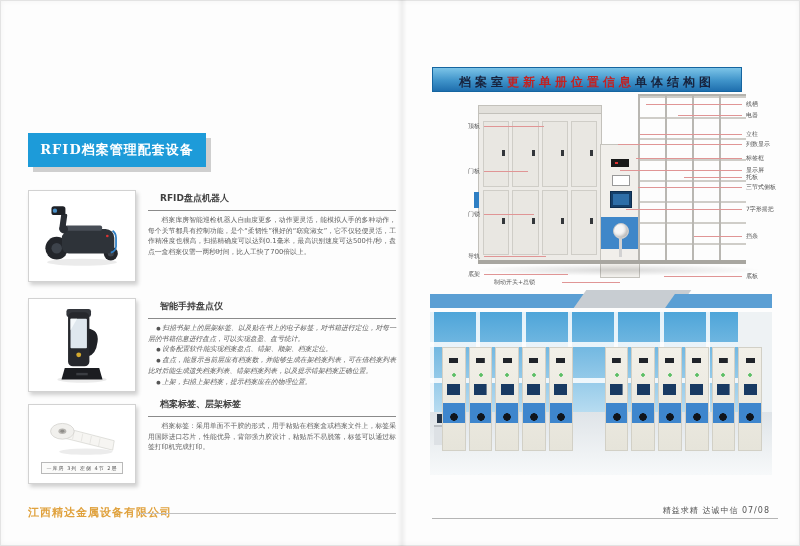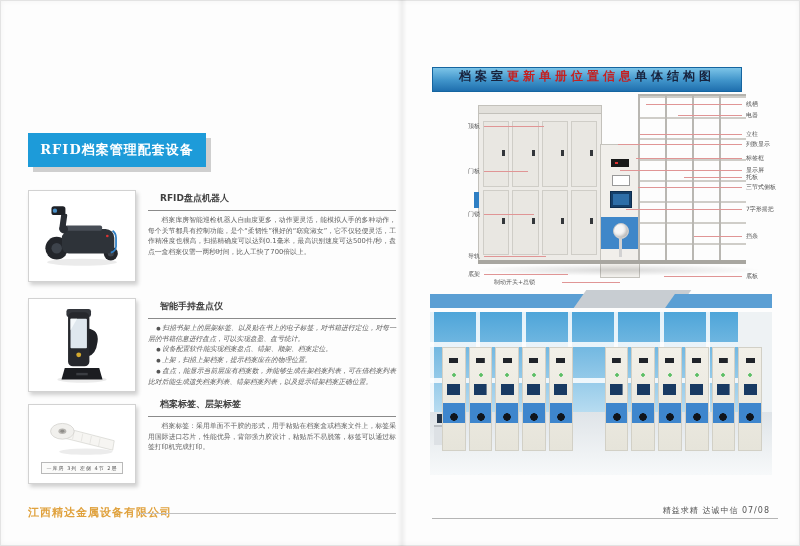--- a/index.html
+++ b/index.html
@@ -27,21 +27,21 @@
   .txt li{font-size:6.8px;line-height:1.58;color:#616161;text-align:justify;text-indent:1.2em;font-style:italic;}
   .txt li::before{content:"● ";font-size:5px;color:#555;}
   .strip{margin-top:4px;border:1px solid #b9b9b9;background:#fbfbfa;color:#555;
          font-size:5px;padding:2px 5px;letter-spacing:1px;white-space:nowrap;}
   .lp-footer{position:absolute;left:28px;top:505px;font-size:11px;font-weight:bold;color:#e0a23e;letter-spacing:1px;}
   .lp-footer-line{position:absolute;left:140px;top:513px;width:256px;height:1px;background:#c0c0c0;}
 
   
   .banner-r{position:absolute;left:432px;top:67px;width:308px;height:23px;
             background:linear-gradient(180deg,#7cc4e8 0%,#3f93c9 55%,#1f6fae 100%);
-            border:1px solid #1565a0;display:flex;align-items:flex-start;justify-content:center;
+            border:1px solid #1565a0;display:flex;align-items:flex-end;justify-content:center;
             font-family:"DejaVu Serif",serif;font-weight:bold;font-size:12px;letter-spacing:4px;}
   .banner-r .bp-dark{color:#17233e;} .banner-r .bp-red{color:#c42020;}
 
   .diagram{position:absolute;left:432px;top:92px;width:368px;height:198px;}
   .cab{position:absolute;left:46px;top:20px;width:122px;height:148px;background:#edebe7;border:1px solid #c3c1bb;}
   .cab::before{content:"";position:absolute;left:-1px;right:-1px;top:-8px;height:7px;background:#e2e0db;border:1px solid #c3c1bb;}
   .doors{position:absolute;left:4px;right:4px;top:8px;bottom:6px;display:grid;
          grid-template-columns:repeat(4,1fr);grid-template-rows:repeat(2,1fr);gap:3px;}
   .door{background:#e9e7e2;border:1px solid #cfcdc7;position:relative;}
   .door::after{content:"";position:absolute;right:3px;top:44%;width:3px;height:6px;background:#33363a;}
@@ -152,22 +152,22 @@
       <rect x="31" y="18" width="20" height="36" rx="1" fill="#dfe7ee"></rect>
       <path d="M31 18 l8 0 l-8 14 z" fill="#f5f9fc"></path>
       <circle cx="41" cy="62" r="3" fill="#d4a92f"></circle>
     </svg>
   </div>
   <div class="txt t2">
     <div class="sec-title">智能手持盘点仪</div>
     <ul>
       <li>扫描书架上的层架标签、以及贴在书上的电子标签，对书籍进行定位，对每一层的书籍信息进行盘点，可以实现盘盈、盘亏统计。</li>
       <li>设备配置软件能实现档案盘点、错架、顺架、档案定位。</li>
+      <li>盘点，能显示当前层应有档案数，并能够生成在架档案列表，可在借档案列表比对后能生成遗失档案列表、错架档案列表，以及提示错架档案正确位置。</li>
       <li>上架，扫描上架档案，提示档案应在的物理位置。</li>
-      <li>盘点，能显示当前层应有档案数，并能够生成在架档案列表，可在借档案列表比对后能生成遗失档案列表、错架档案列表，以及提示错架档案正确位置。</li>
     </ul>
   </div>
 
   <div class="img-box box3">
     <svg width="92" height="44" viewBox="0 0 110 56">
       <ellipse cx="60" cy="48" rx="34" ry="4" fill="#ececec"></ellipse>
       <path d="M34 18 L96 34 L94 46 L30 30 Z" fill="#f6f5f2" stroke="#d8d7d3" stroke-width="1"></path>
       <path d="M45 22 L43 32 M56 25 L54 35 M67 28 L65 38 M78 31 L76 41" stroke="#e2e1dd" stroke-width="1"></path>
       <ellipse cx="30" cy="22" rx="15" ry="10" fill="#f1f0ed" stroke="#d2d1cd"></ellipse>
       <ellipse cx="30" cy="22" rx="5" ry="3.5" fill="#b7b5b1"></ellipse>

